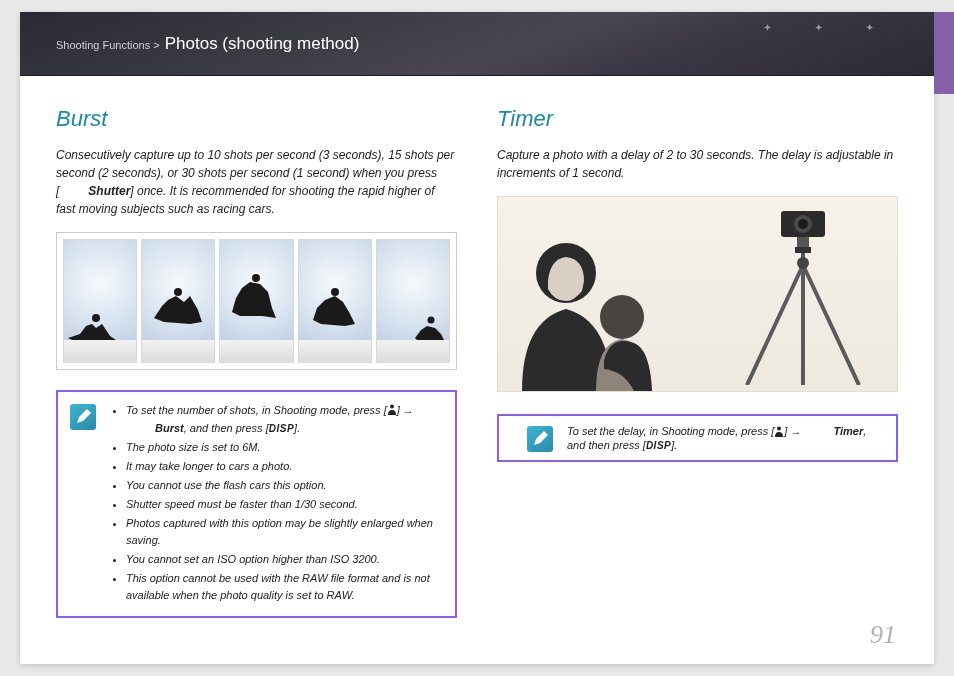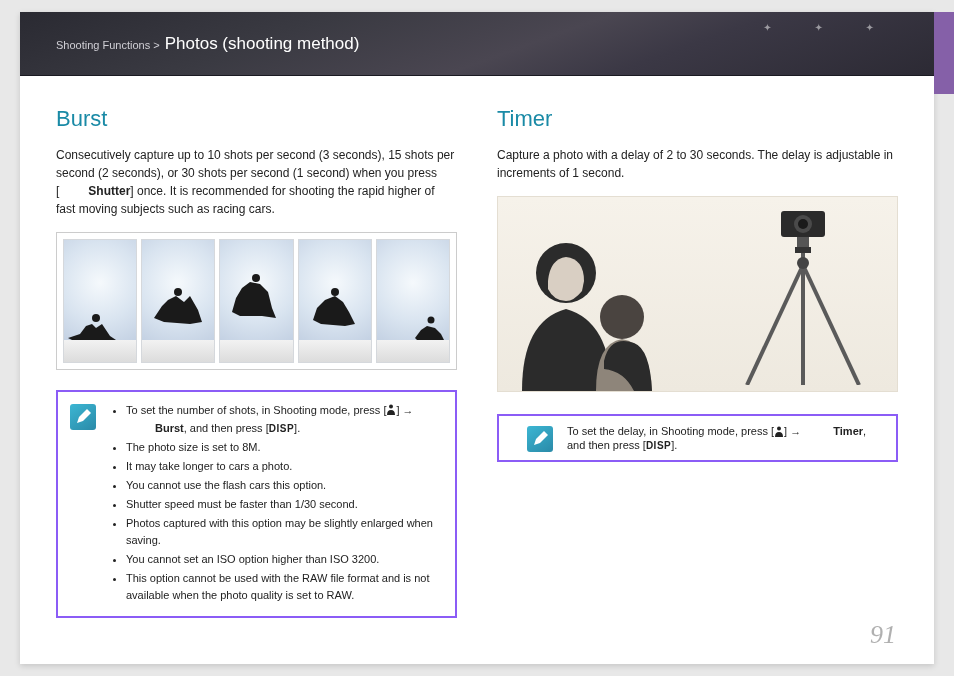--- a/index.html
+++ b/index.html
@@ -49,21 +49,21 @@
     top: 12px;
     width: 20px;
     height: 82px;
     background: #8560a8;
   }
   .content {
     display: flex;
     padding: 30px 36px 0 36px;
     gap: 40px;
   }
-  .col { flex: 1; min-width: 0; }
+  .col { flex: 1; min-width: 0; font-style: italic; }
   h2.section {
     font-size: 22px;
     font-weight: 400;
     color: #1a8aa6;
     margin-bottom: 14px;
   }
   p.body {
     font-size: 12px;
     color: #222;
     line-height: 1.5;
@@ -219,21 +219,21 @@
               <path d="M2 14 L4 8 L12 0 L16 4 L8 12 Z" fill="#fff"></path>
             </svg>
         </div>
         <ul class="note-list">
           <li>
             <span>To set the number of shots, in Shooting mode, press [</span><span class="inline-icon"><svg width="10" height="11" viewBox="0 0 10 11">
                   <circle cx="5" cy="2.5" r="2" fill="#222"></circle>
                   <path d="M1 11 Q1 6 5 6 Q9 6 9 11 Z" fill="#222"></path>
                 </svg></span><span>] </span><span>→</span> <span class="bold">Burst</span><span>, and then press [</span><span class="disp-label">DISP</span><span>].</span>
           </li>
-          <li>The photo size is set to 8M.</li>
+          <li>The photo size is set to 6M.</li>
           <li>It may take longer to cars a photo.</li>
           <li>You cannot use the flash cars this option.</li>
           <li>Shutter speed must be faster than 1/30 second.</li>
           <li>Photos captured with this option may be slightly enlarged when saving.</li>
           <li>You cannot set an ISO option higher than ISO 3200.</li>
           <li>This option cannot be used with the RAW file format and is not available when the photo quality is set to RAW.</li>
         </ul>
       </div>
     </div>
 

